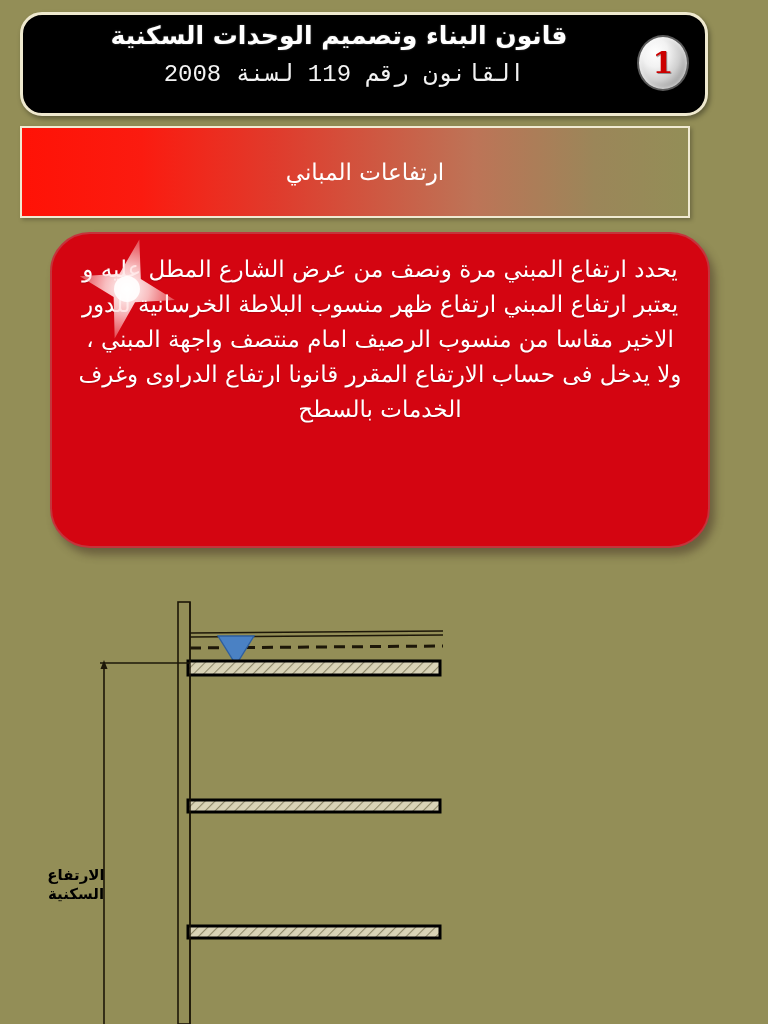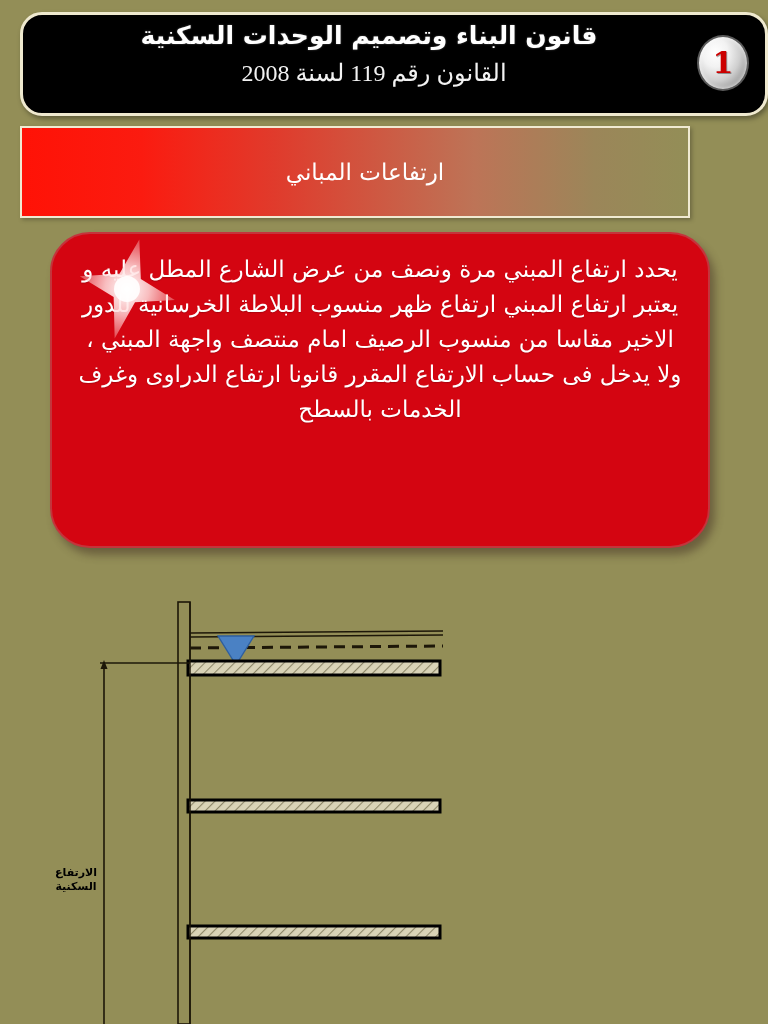--- a/index.html
+++ b/index.html
@@ -24,21 +24,21 @@
     width: 768px;
     height: 1024px;
     background: #938e57;
   }
 
   
   #title-bar {
     position: absolute;
     left: 20px;
     top: 12px;
-    width: 748px;
+    width: 688px;
     height: 104px;
     background: #000000;
     border: 3px solid #efe9cf;
     border-radius: 22px;
     box-sizing: border-box;
     box-shadow: 2px 3px 5px rgba(0,0,0,0.35);
   }
   #title-main {
     position: absolute;
     left: 0; right: 0;
@@ -54,21 +54,21 @@
     padding: 0 70px 0 20px;
   }
   #title-sub {
     position: absolute;
     left: 0; right: 0;
     top: 44px;
     text-align: center;
     color: #f2f2f2;
     font-size: 24px;
     font-weight: normal;
-    font-family: Liberation Serif, serif;
+    font-family: Liberation Mono, monospace;
     direction: rtl;
     padding: 0 60px 0 20px;
   }
 
   
   #slide-badge {
     position: absolute;
     right: 16px;
     top: 20px;
     width: 48px;
@@ -161,21 +161,21 @@
     width: 768px;
     height: 464px;
   }
   .dim-label {
     position: absolute;
     left: 44px;
     top: 866px;
     width: 64px;
     text-align: center;
     color: #000000;
-    font-size: 11px;
+    font-size: 15px;
     font-weight: bold;
     line-height: 1.25;
     direction: rtl;
     font-family: "DejaVu Sans", "Liberation Sans", sans-serif;
   }
 </style>
 </head>
 <body>
 
 <div id="slide">

